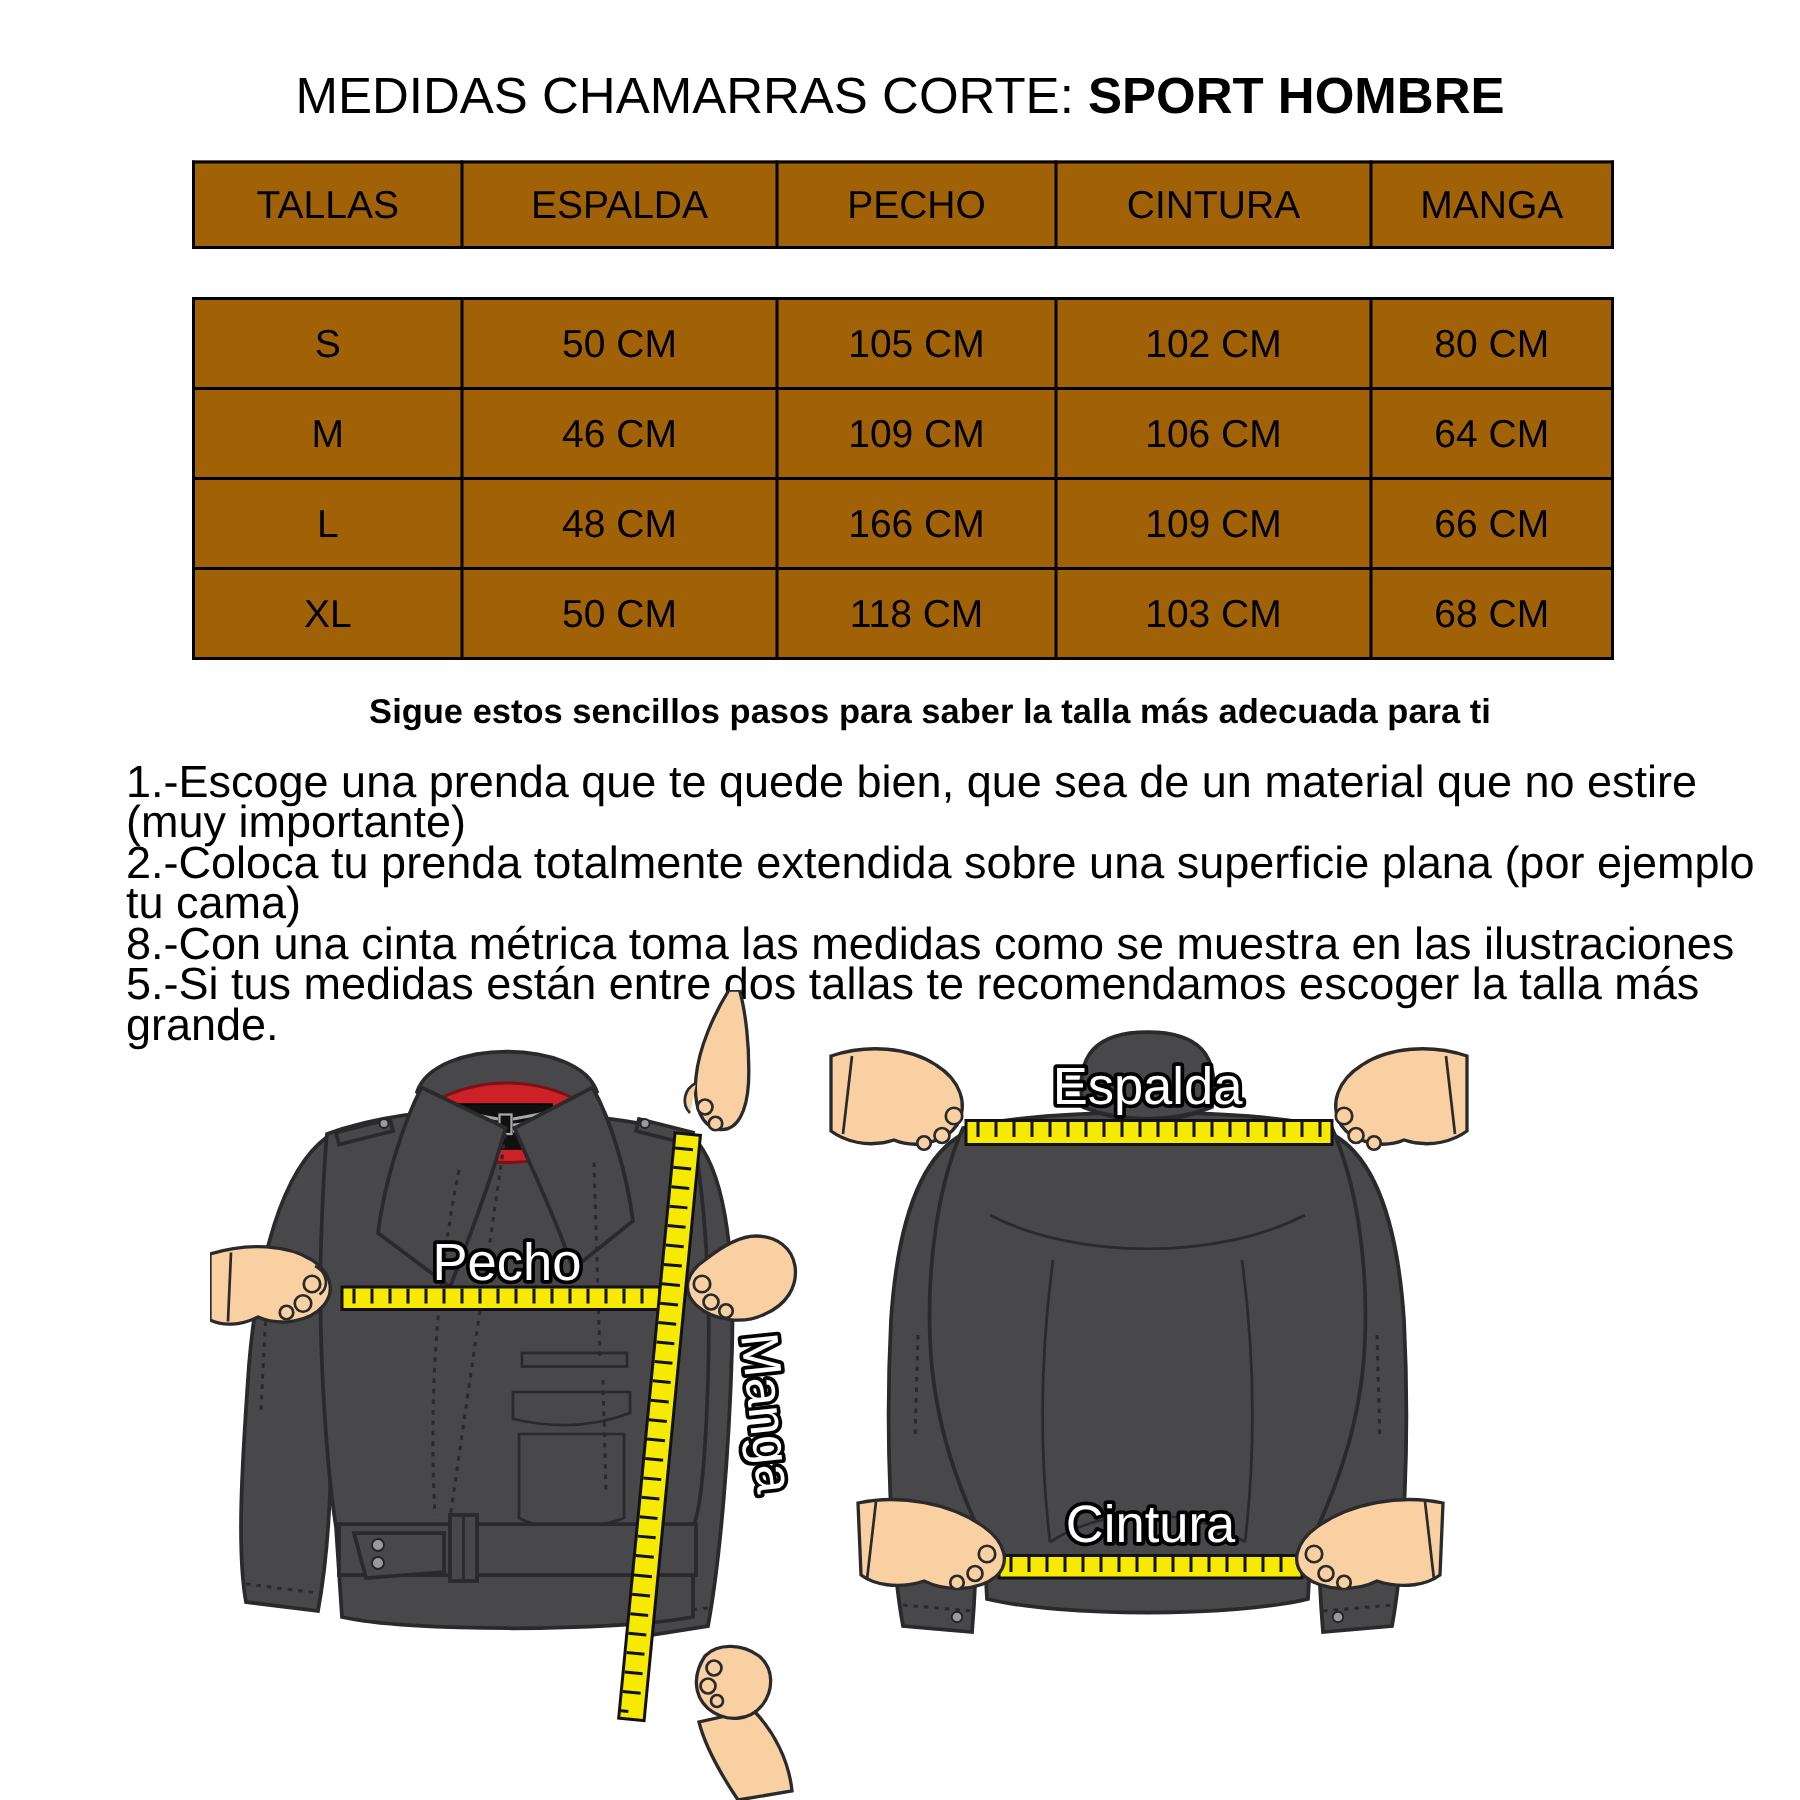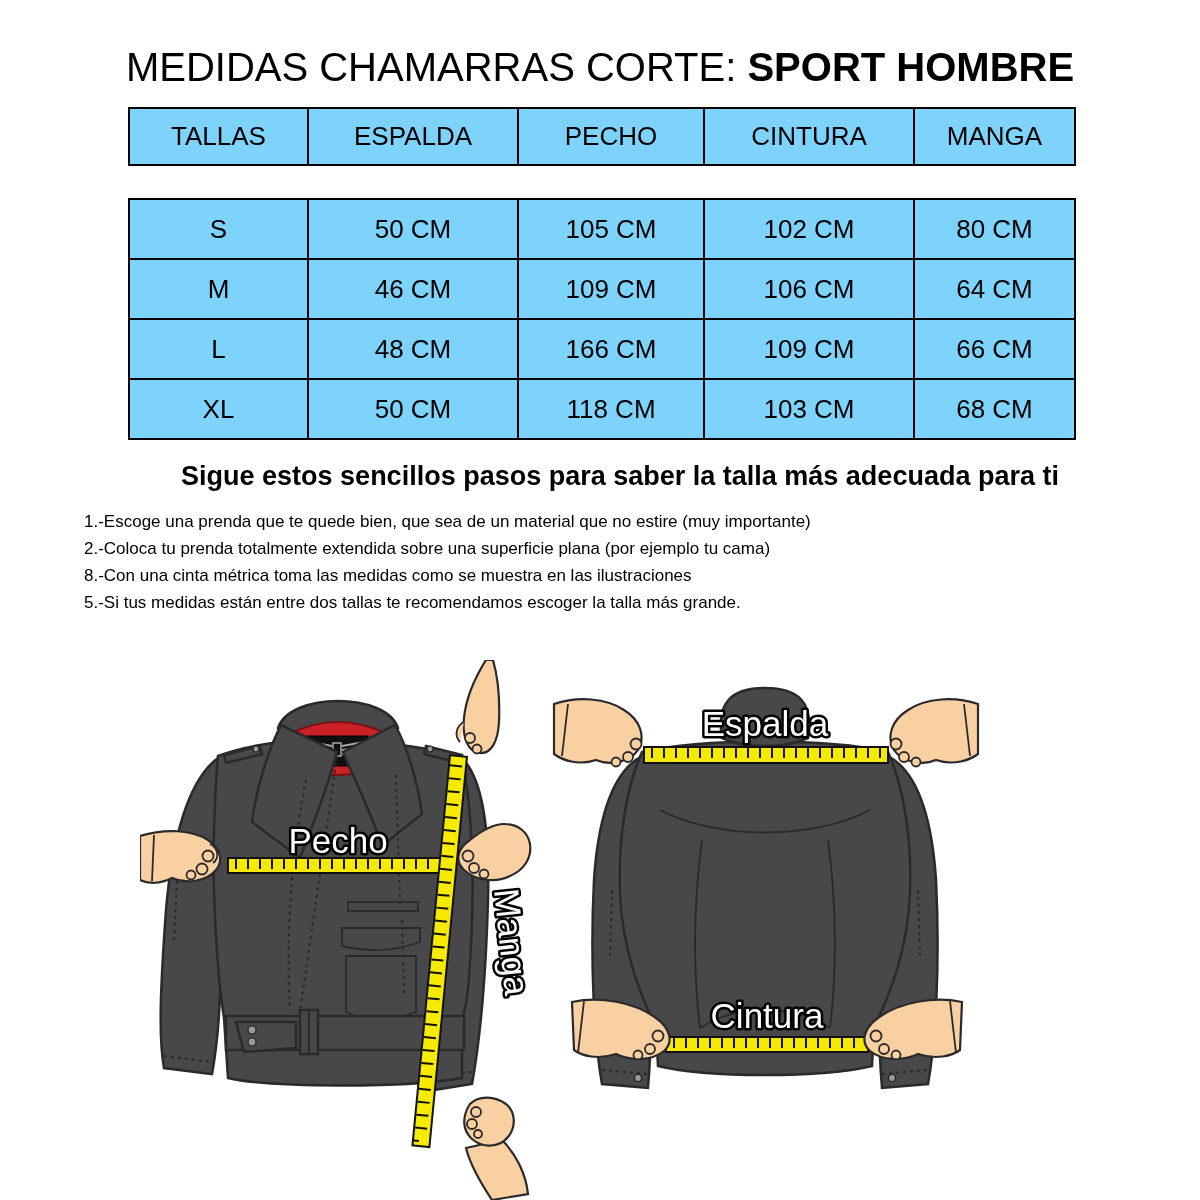--- a/index.html
+++ b/index.html
@@ -3,44 +3,44 @@
 <meta charset="utf-8">
 <style>
   * { margin:0; padding:0; box-sizing:border-box; }
   html,body { background:#ffffff; }
   body {
     width:1200px; height:1200px; position:relative; overflow:hidden;
     font-family:"Liberation Sans", sans-serif; color:#000;
   }
   .page-title {
     position:absolute; top:45px; left:0; width:1200px;
-    text-align:center; font-size:40px; white-space:nowrap;
+    text-align:center; font-size:34px; white-space:nowrap;
   }
   .page-title .bold { font-weight:bold; }
 
   table.size-tbl {
     position:absolute; left:128px; border-collapse:collapse; table-layout:fixed;
-    width:946px; background:#7dd3fc;
+    width:946px; background:#a16207;
   }
   table.size-tbl th, table.size-tbl td {
     border:2px solid #000; text-align:center; vertical-align:middle;
     font-weight:normal; font-size:26px; padding:0;
   }
   .tbl-head { top:107px; height:59px; }
   .tbl-body { top:198px; height:240px; }
   .tbl-body td { height:60px; }
   col.c1{width:179px;} col.c2{width:210px;} col.c3{width:186px;} col.c4{width:210px;} col.c5{width:161px;}
 
   .steps-heading {
     position:absolute; top:461px; left:0; width:1200px; text-align:center;
-    font-size:27px; font-weight:bold;padding-left:40px;
+    font-size:23px; font-weight:bold;padding-left:40px;
   }
   .steps {
     position:absolute; top:508px; left:84px; width:1090px;
-    font-size:17px; line-height:27px;
+    font-size:30px; line-height:27px;
   }
 
   .illus { position:absolute; }
   #front-illus { left:140px; top:660px; }
   #back-illus  { left:552px; top:660px; }
 
   .lbl {
     font-family:"Liberation Sans", sans-serif;
     font-size:35px; fill:#ffffff; stroke:#000000; stroke-width:5px;
     paint-order:stroke; stroke-linejoin:round;

